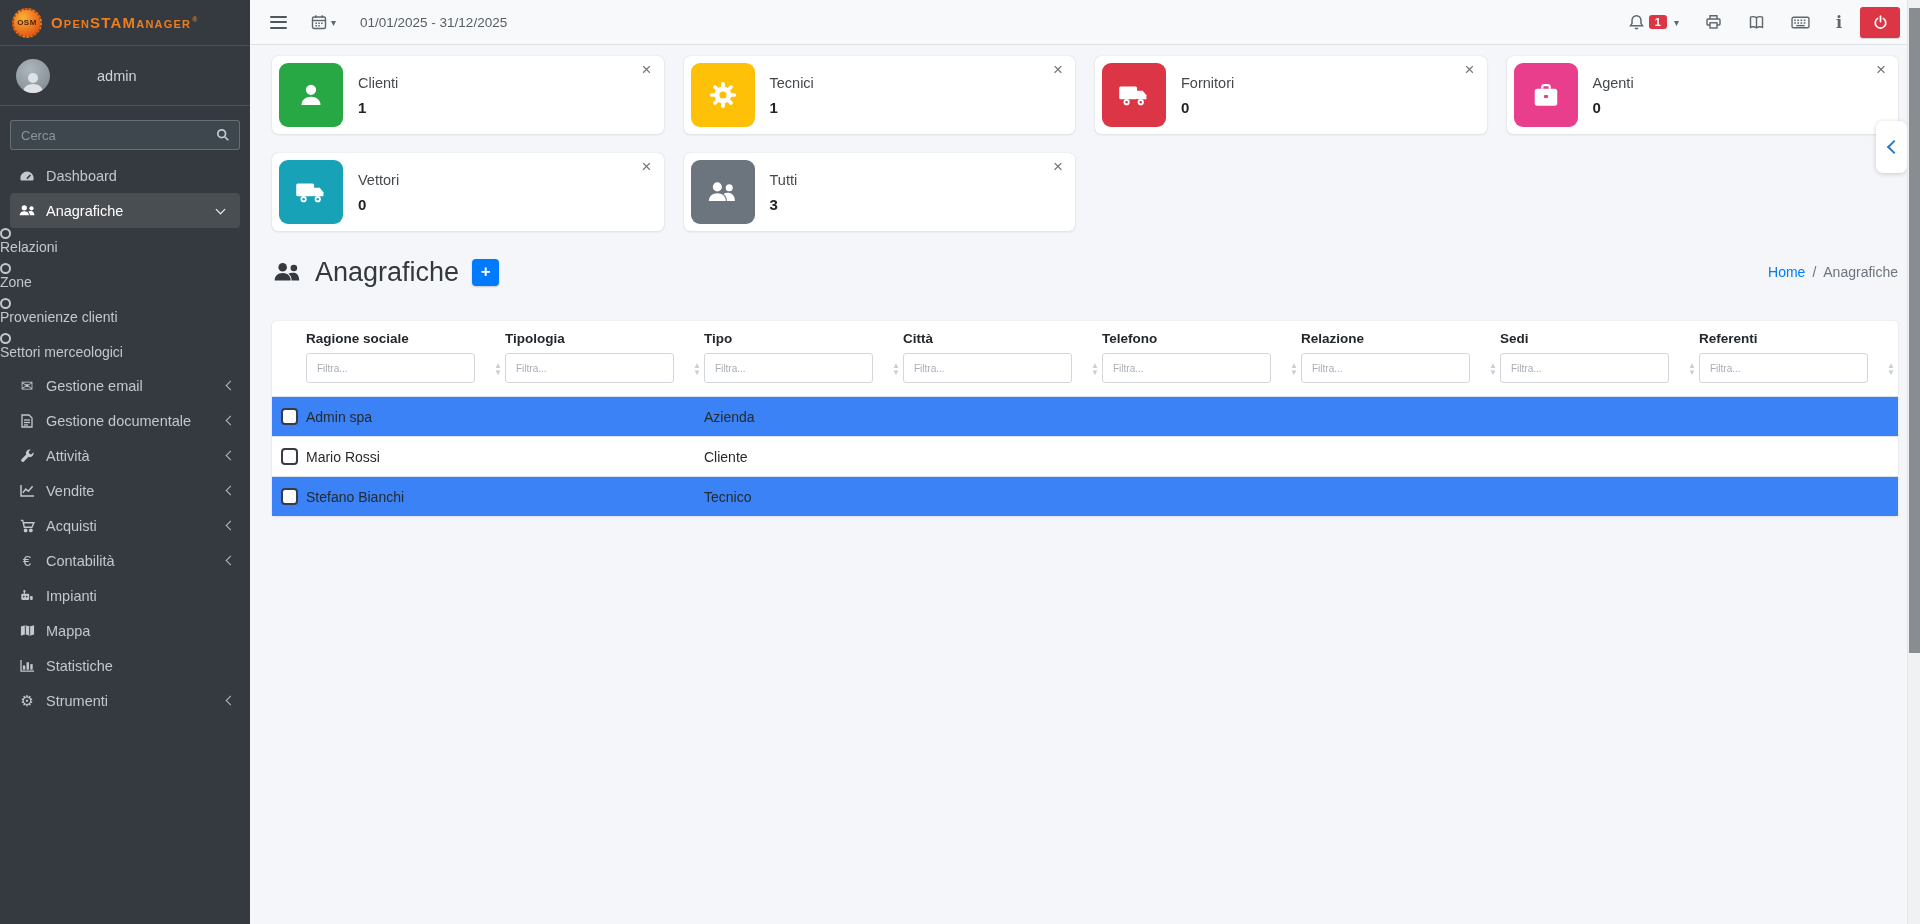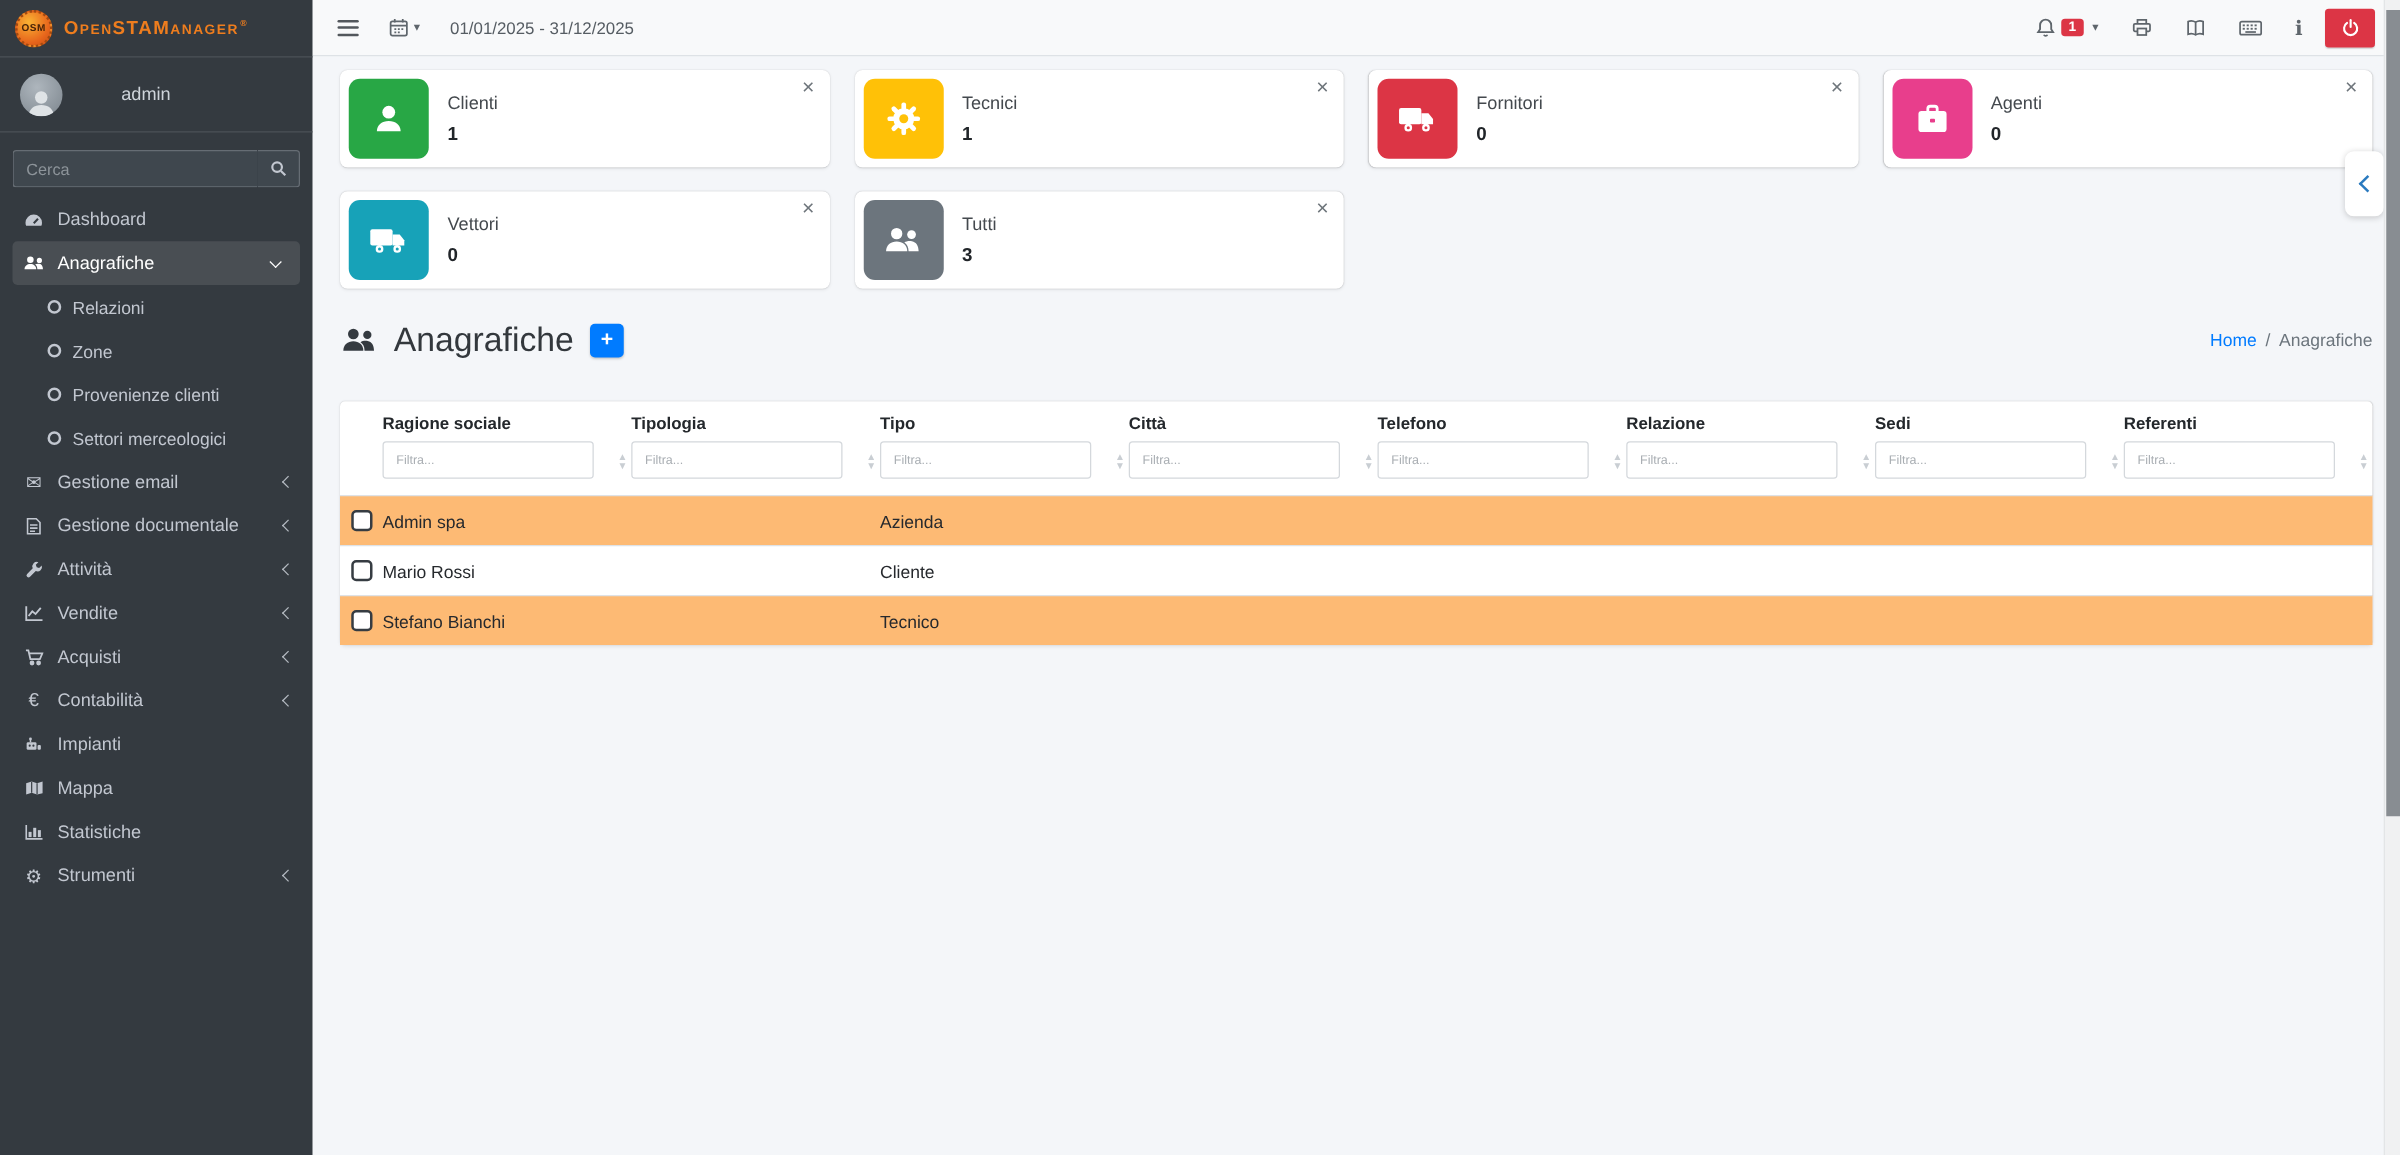--- a/index.html
+++ b/index.html
@@ -28,21 +28,21 @@
     border-radius:0 3px 3px 0; display:flex; align-items:center; justify-content:center; color:#c2c7d0; cursor:pointer; }
 
   .nav { margin-top:8px; }
   .nav-item { height:35px; display:flex; align-items:center; padding:0 16px; color:#c2c7d0; font-size:14.5px; position:relative; cursor:pointer; }
   .nav-item .ni { width:22px; margin-right:8px; display:flex; justify-content:center; align-items:center; color:#c2c7d0; font-size:15px; flex:none; }
   .nav-item.active { background:#494e53; color:#fff; border-radius:4px; margin:0 10px; padding:0 6px; }
   .nav-item.active .ni { color:#fff; }
   .chev-l, .chev-d { position:absolute; right:16px; width:7px; height:7px; border-left:1.7px solid #b6bcc3; border-bottom:1.7px solid #b6bcc3; }
   .chev-l { transform:rotate(45deg); }
   .chev-d { border-color:#fff; transform:rotate(-45deg); top:13px; }
-  .sub-item { height:35px; display:flex; align-items:center; padding-left:38px; color:#c2c7d0; font-size:14px; cursor:pointer; }
+  .sub-item { height:35px; display:flex; align-items:flex-start; color:#c2c7d0; font-size:14px; cursor:pointer;flex-direction:column; }
   .sub-item .circ { width:11px; height:11px; border:2px solid #c2c7d0; border-radius:50%; margin-right:9px; flex:none; }
 
   
   .topbar { position:absolute; left:250px; right:0; top:0; height:45px; background:#f8f9fa; border-bottom:1px solid #dee2e6;
     display:flex; align-items:center; padding:0 20px; z-index:4; }
   .hamburger { width:17px; display:flex; flex-direction:column; gap:3.5px; cursor:pointer; }
   .hamburger i { height:2px; background:#52575c; border-radius:1px; }
   .tb-ico { color:#5f666c; display:flex; align-items:center; cursor:pointer; }
   .cal-group { margin-left:24px; display:flex; align-items:center; gap:4px; }
   .caret { font-size:10px; color:#5f666c; }
@@ -85,21 +85,21 @@
   .table-card { margin-top:27px; background:#fff; border-radius:4px; box-shadow:0 0 1px rgba(0,0,0,.16), 0 1px 3px rgba(0,0,0,.07); }
   .grid-cols { display:grid; grid-template-columns:34px repeat(8, 1fr); }
   .filter-row { padding:10px 0 13px; }
   .fcell { position:relative; padding-right:16px; }
   .fcell .flabel { font-size:13.5px; font-weight:bold; color:#24282c; margin-bottom:7px; display:block; }
   .fcell input { width:calc(100% - 14px); height:30px; border:1px solid #d4d8dc; border-radius:3px; font-size:10px;
     padding:0 10px; color:#495057; outline:none; font-family:inherit; }
   .fcell input::placeholder { color:#a9aeb3; }
   .sorters { position:absolute; right:3px; top:31px; display:flex; flex-direction:column; color:#c9ced3; font-size:8px; line-height:7px; cursor:pointer; }
   .trow { height:40px; border-top:1px solid #dee2e6; align-items:center; font-size:14px; color:#26292d; cursor:pointer; }
-  .trow.striped { background:#fdba74; }
+  .trow.striped { background:#3b82f6; }
   .cb-wrap { display:flex; justify-content:center; }
   .checkbox { width:17px; height:17px; border:2px solid #363c42; border-radius:4px; background:#fff; cursor:pointer; }
   .tcell { padding-right:16px; overflow:hidden; white-space:nowrap; }
 
   
   .collapse-tab { position:absolute; right:13px; top:121px; width:31px; height:52px; background:#fff; border-radius:7px;
     box-shadow:0 1px 5px rgba(0,0,0,.18); display:flex; align-items:center; justify-content:center; z-index:6; cursor:pointer; }
   .collapse-tab .chev { width:10px; height:10px; border-left:2.6px solid #2a7abf; border-bottom:2.6px solid #2a7abf; transform:rotate(45deg); margin-left:4px; }
   .scrollbar { position:absolute; right:0; top:0; width:13px; height:924px; background:#f0f1f2; border-left:1px solid #e3e5e7; z-index:7; }
   .scroll-thumb { position:absolute; left:1px; right:0; top:8px; height:645px; background:#888d92; cursor:pointer; }

